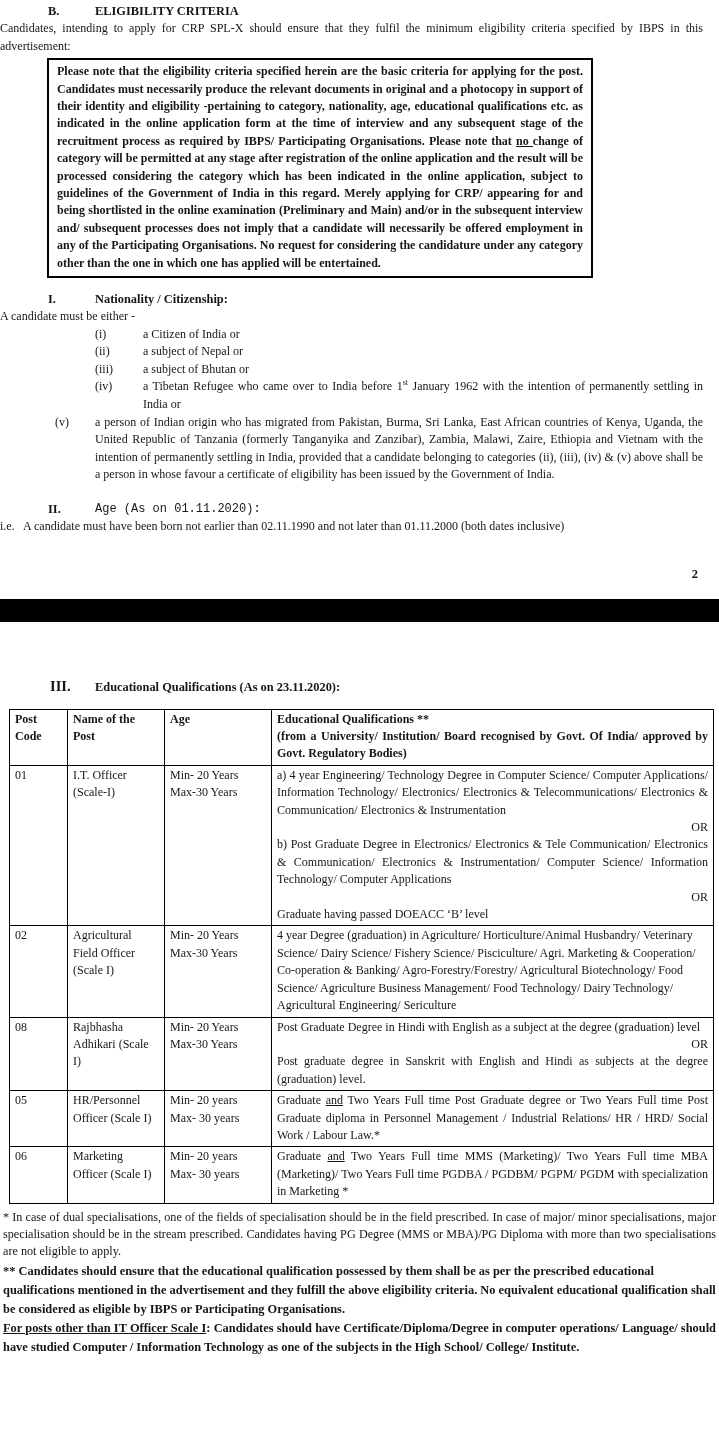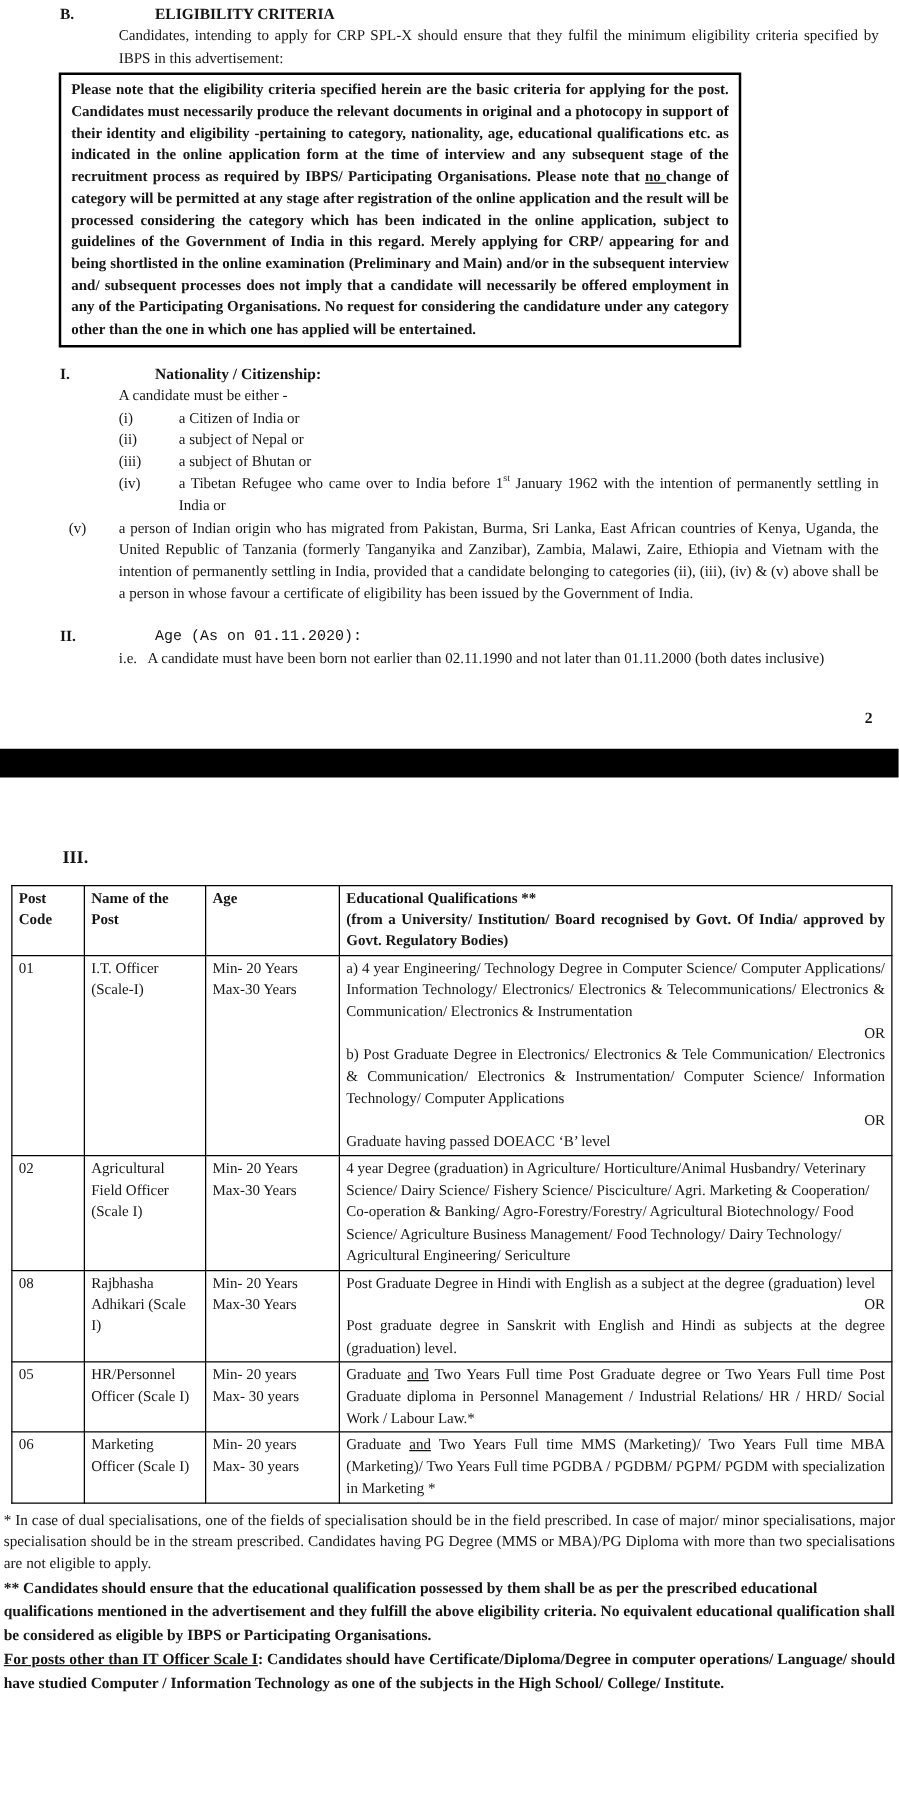--- a/index.html
+++ b/index.html
@@ -7,24 +7,24 @@
   html,body { background:#ffffff; }
   body {
     width:719px; height:1448px; overflow:hidden;
     font-family:"Liberation Serif","DejaVu Serif",serif;
     font-size:12px; color:#161616;
   }
   .page1 { padding-top:3px; }
 
   .sec-head { display:flex; margin-left:48px; margin-right:16px; font-weight:bold; font-size:12.4px; line-height:17px; }
   .sec-marker { width:47px; flex:none; }
-  .sec-title { flex:1;margin-left:29px; }
+  .sec-title { flex:1; }
   .sec2-head .sec-title { font-weight:normal; font-size:12px;font-family:Liberation Mono, monospace; }
 
-  .body-col { margin-left:95px; margin-right:16px; line-height:17.6px; }
+  .body-col { margin-right:16px; line-height:17.6px; }
   .just { text-align:justify; }
 
   .notice-box {
     margin:3px 0 0 47px; width:546px;
     border:2px solid #000; padding:3px 8px 4px 8px;
     font-weight:bold; text-align:justify; line-height:17.4px;
   }
 
   .sec1-head { margin-top:13px; }
   .subitem { display:flex; margin-left:95px; margin-right:16px; line-height:17.6px; }
@@ -112,20 +112,21 @@
 
     <div class="page-num">2</div>
   </section>
 
   <div class="page-band"></div>
 
   <section class="page2">
 
     <div class="sec-head sec3-head">
       <span class="sec-marker">III.</span>
+      <span class="sec-title">Educational Qualifications (As on 23.11.2020):</span>
     </div>
 
     <table class="qual-table">
       <colgroup>
         <col style="width:58px">
           <col style="width:97px">
           <col style="width:107px">
           <col>
       </colgroup>
       <tbody>

